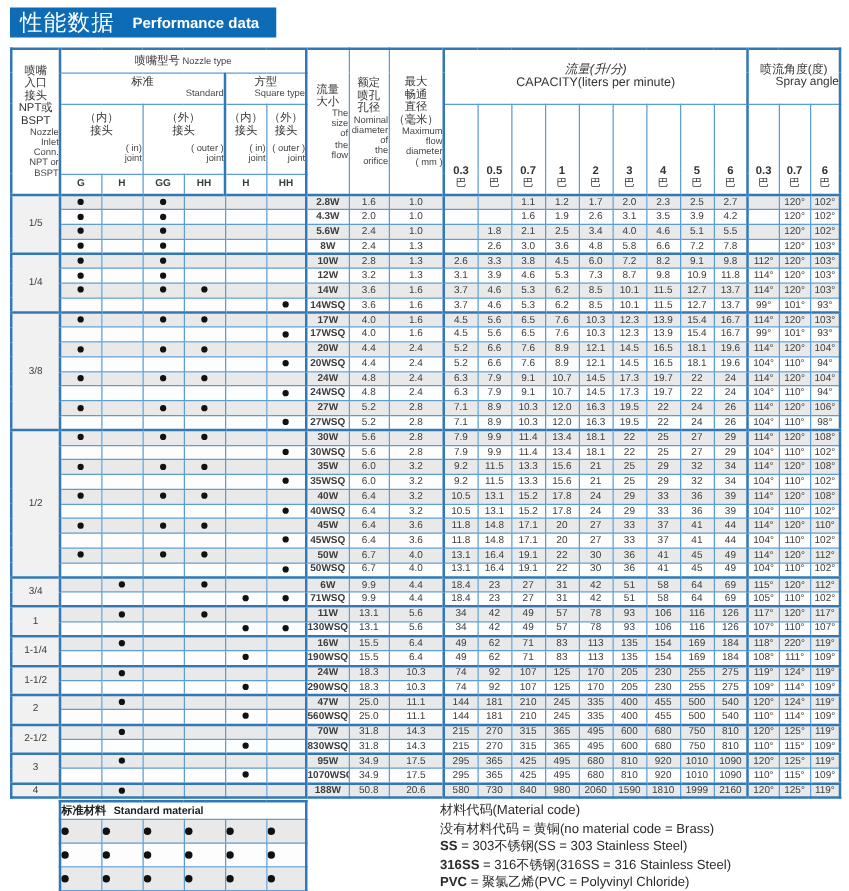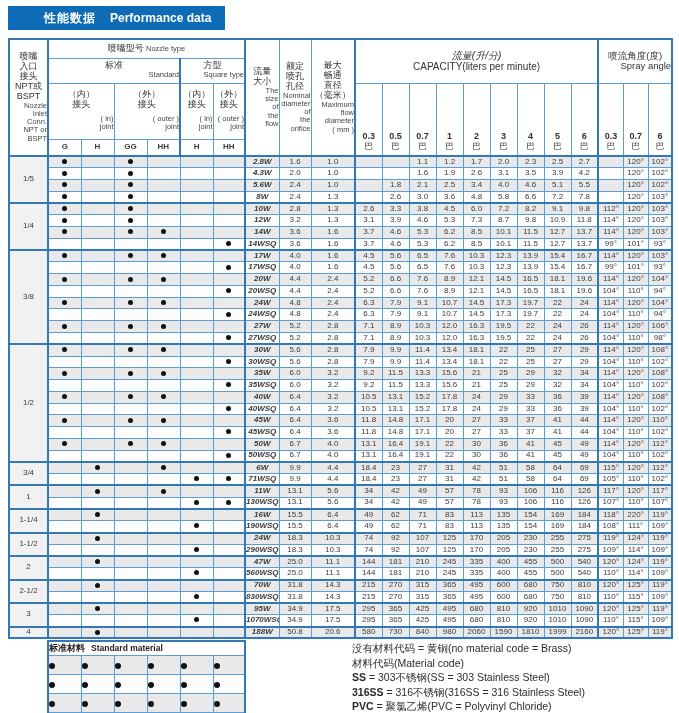--- a/index.html
+++ b/index.html
@@ -1,20 +1,20 @@
 <!DOCTYPE html>
 <html><head>
 <meta charset="utf-8">
 <style>
   html,body{margin:0;padding:0;background:#fff;}
   .page{position:relative;width:679px;height:713px;background:#ffffff;overflow:hidden;
         font-family:"Liberation Sans","DejaVu Sans",sans-serif;}
   .titlebar{position:absolute;left:8px;top:6px;height:24px;background:#0d6cb5;color:#fff;
         display:inline-flex;align-items:center;padding:0 14px 0 8px;}
-  .title-zh{font-size:12px;font-weight:bold;letter-spacing:1px;margin-left:28px;}
+  .title-zh{font-size:18px;font-weight:normal;letter-spacing:1px;}
   .title-en{font-size:12px;font-weight:bold;margin-left:14px;}
 
   table.main{position:absolute;left:8px;top:38px;border-collapse:collapse;table-layout:fixed;
         width:663px;border:2px solid #3178b5;}
   table.main td{border:1px solid #5b9dd4;text-align:center;vertical-align:middle;padding:0;
         font-size:8px;color:#3c3c3c;line-height:1.1;overflow:hidden;background:#fff;}
   .hr1{height:19px;} .hr2{height:25px;} .hr3{height:56px;} .hr4{height:17px;}
   .pre{white-space:pre-line;}
   .zh{font-size:9px;color:#333;}
   .en{font-size:7.5px;color:#474747;text-align:right;}
@@ -24,21 +24,21 @@
   .pcell{vertical-align:bottom !important;padding-bottom:4px !important;}
   .pnum{font-size:9px;font-weight:bold;color:#333;}
   .pbar{font-size:8.5px;color:#333;}
   .jointen{margin-top:5px;}
   .bl2{border-left:2px solid #3178b5 !important;}
   tbody tr{height:11.78px;}
   tbody tr.stripe td{background:#e9e9e9;}
   tbody tr.plain td{background:#fdfdfd;}
   tbody tr.group-start td{border-top:2px solid #3178b5;}
   td.sizecell{background:#f1f1f1 !important;font-size:9.5px;color:#333;}
-  td.modelcell{font-weight:bold;color:#1c1c1c;font-style:italic;}
+  td.modelcell{font-weight:bold;color:#1c1c1c;}
   .dot{display:inline-block;width:5px;height:5px;background:#111;border-radius:50%;vertical-align:middle;}
   .fdot{display:inline-block;width:6px;height:6px;background:#111;border-radius:50%;vertical-align:middle;}
 
   table.ftable{position:absolute;left:47px;top:640px;border-collapse:collapse;table-layout:fixed;
         width:197px;border:2px solid #3178b5;}
   table.ftable td{border:1px solid #5b9dd4;text-align:left;vertical-align:middle;padding:0;
         background:#fff;overflow:hidden;}
   .fhead{height:13px;}
   .fhead td{font-size:8.5px;color:#222;}
   .fhz{font-weight:bold;font-size:9px;}
@@ -1240,20 +1240,20 @@
           <td></td>
           <td></td>
           <td></td>
           <td></td>
           <td></td>
         </tr>
       </tbody>
   </table>
 
   <div class="legend">
+    <div class="lgline"><span class="lgcode"></span><span>材料代码(Material code)</span></div>
     <div class="lgline"><span class="lgcode"></span><span>没有材料代码 = 黄铜(no material code = Brass)</span></div>
-    <div class="lgline"><span class="lgcode"></span><span>材料代码(Material code)</span></div>
     <div class="lgline"><span class="lgcode">SS</span><span> = 303不锈钢(SS = 303 Stainless Steel)</span></div>
     <div class="lgline"><span class="lgcode">316SS</span><span> = 316不锈钢(316SS = 316 Stainless Steel)</span></div>
     <div class="lgline"><span class="lgcode">PVC</span><span> = 聚氯乙烯(PVC = Polyvinyl Chloride)</span></div>
   </div>
 
 </div>
 
 </body></html>

